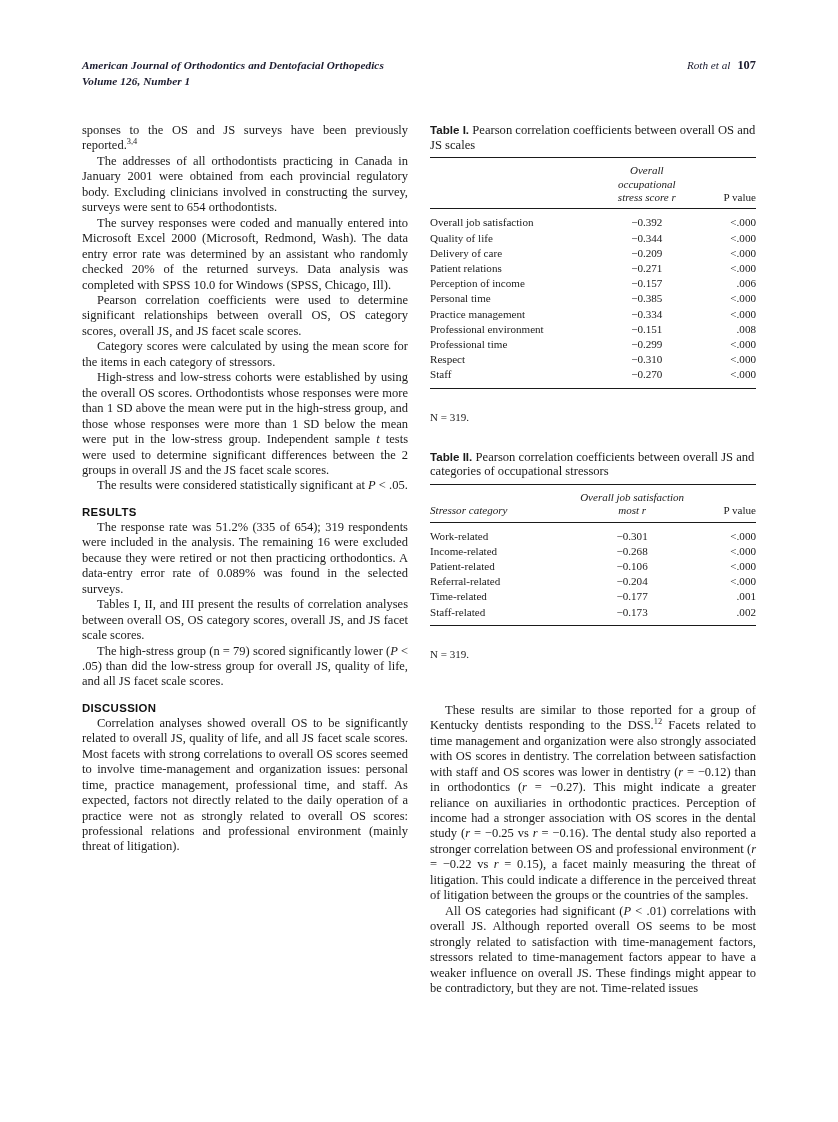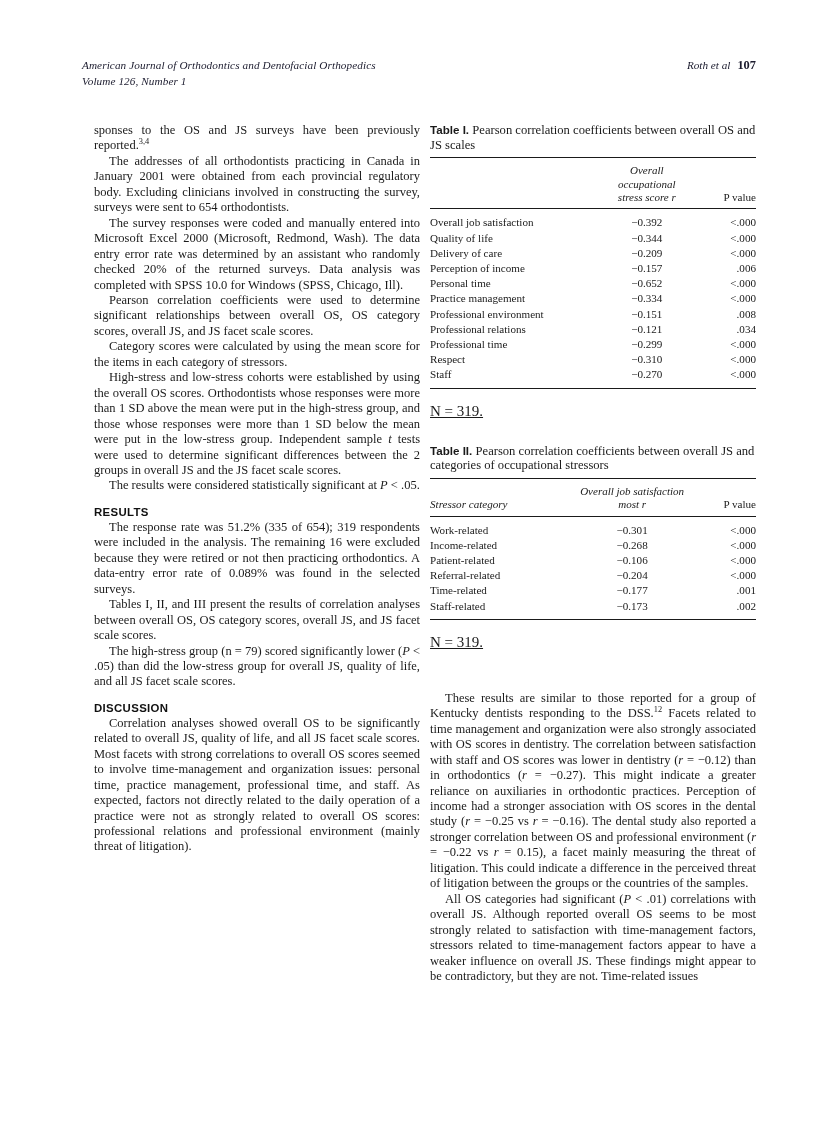--- a/index.html
+++ b/index.html
@@ -30,20 +30,21 @@
     display: flex;
     justify-content: space-between;
     align-items: flex-start;
   }
   .rh-left {
     font-style: italic;
     font-size: 11.2px;
     line-height: 15.5px;
     letter-spacing: 0.1px;
     color: #1b1b2e;
+    font-weight: bold;
   }
   .rh-right {
     font-size: 11.2px;
     line-height: 15.5px;
     color: #1b1b2e;
     white-space: nowrap;
   }
   .rh-right .authors {
     font-style: italic;
   }
@@ -61,21 +62,21 @@
     top: 123px;
     width: 674px;
     height: 945px;
   }
   .col {
     position: absolute;
     top: 0;
     width: 326px;
     height: 945px;
   }
-  .col-left  { left: 12px; }
+  .col-left  { left: 0px; }
   .col-right { left: 348px; }
 
   p.body {
     margin: 0;
     font-size: 12.5px;
     line-height: 15.45px;
     text-align: justify;
     text-justify: inter-word;
     hyphens: manual;
   }
@@ -151,24 +152,23 @@
     line-height: 15.2px;
   }
   td.c-p {
     text-align: right;
     line-height: 15.2px;
   }
   tr.first-row td { padding-top: 6px !important; }
   tr.last-row  td { padding-bottom: 5px !important; }
 
   .table-note {
-    font-size: 15px;
+    font-size: 11px;
     line-height: 14px;
-    margin-top: 15px;
-    text-decoration: underline;
+    margin-top: 21px;
   }
 
   .spacer-after-table { height: 16px; }
 </style>
 </head>
 <body>
 
 <div id="page">
 
   <div id="running-head">
@@ -241,43 +241,43 @@
               <td class="c-label">Quality of life</td>
               <td class="c-val">−0.344</td>
               <td class="c-p">&lt;.000</td>
             </tr>
             <tr>
               <td class="c-label">Delivery of care</td>
               <td class="c-val">−0.209</td>
               <td class="c-p">&lt;.000</td>
             </tr>
             <tr>
+              <td class="c-label">Patient relations</td>
+              <td class="c-val">−0.271</td>
+              <td class="c-p">&lt;.000</td>
+            </tr>
+            <tr>
               <td class="c-label">Perception of income</td>
               <td class="c-val">−0.157</td>
               <td class="c-p">.006</td>
             </tr>
             <tr>
               <td class="c-label">Personal time</td>
-              <td class="c-val">−0.652</td>
+              <td class="c-val">−0.385</td>
               <td class="c-p">&lt;.000</td>
             </tr>
             <tr>
               <td class="c-label">Practice management</td>
               <td class="c-val">−0.334</td>
               <td class="c-p">&lt;.000</td>
             </tr>
             <tr>
               <td class="c-label">Professional environment</td>
               <td class="c-val">−0.151</td>
               <td class="c-p">.008</td>
-            </tr>
-            <tr>
-              <td class="c-label">Professional relations</td>
-              <td class="c-val">−0.121</td>
-              <td class="c-p">.034</td>
             </tr>
             <tr>
               <td class="c-label">Professional time</td>
               <td class="c-val">−0.299</td>
               <td class="c-p">&lt;.000</td>
             </tr>
             <tr>
               <td class="c-label">Respect</td>
               <td class="c-val">−0.310</td>
               <td class="c-p">&lt;.000</td>

